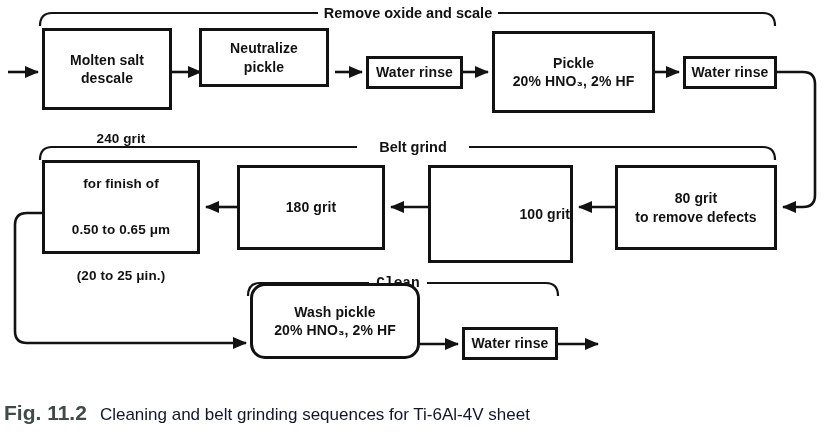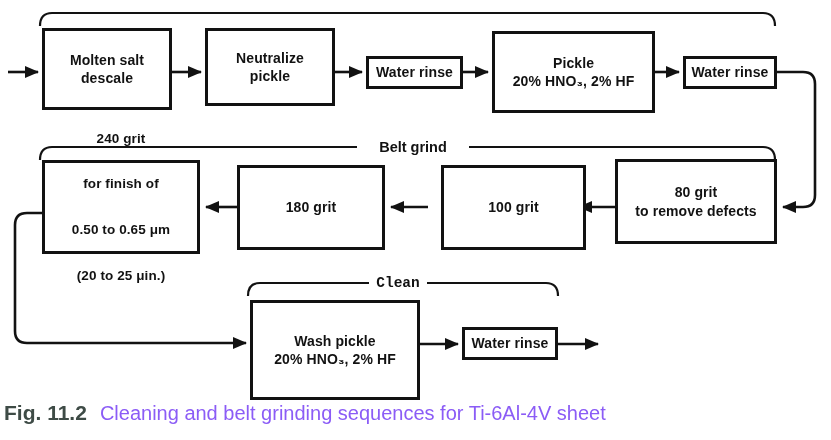--- a/index.html
+++ b/index.html
@@ -42,22 +42,22 @@
     left:4px;top:401px;
     display:flex;align-items:baseline;gap:13px;
     white-space:nowrap;
   }
   .caption .fig-label{
     font-weight:bold;
     font-size:21px;
     color:#3e4b46;
   }
   .caption .fig-text{
-    font-size:20px;
-    color:#8b5cf6;
+    font-size:17px;
+    color:#0f172a;
   }
 </style>
 </head>
 <body>
 
 <div class="stage">
 
   <svg class="wires" viewBox="0 0 831 440">
     <defs>
       <marker id="arR" markerUnits="userSpaceOnUse" markerWidth="14" markerHeight="12" refX="13" refY="6" orient="auto">
@@ -84,60 +84,61 @@
       <path d="M558,344 H598" marker-end="url(#arR)"></path>
     </g>
     <g stroke="#121212" stroke-width="2.2" fill="none">
 
       <path d="M40,26 Q40,13 52,13 H763 Q775,13 775,26"></path>
       <path d="M40,160 Q40,147 52,147 H763 Q775,147 775,160"></path>
       <path d="M248,296 Q248,283 260,283 H546 Q558,283 558,296"></path>
     </g>
   </svg>
 
+  <div class="brace-label" style="left:318px;top:4px;width:180px;">Remove oxide and scale</div>
   <div class="brace-label" style="left:357px;top:138px;width:112px;">Belt grind</div>
   <div class="brace-label" style="left:369px;top:274px;width:58px;font-family:Liberation Mono, monospace;">Clean</div>
 
   <div class="fbox" style="left:42px;top:28px;width:130px;height:82px;">
     <span>Molten salt</span>
     <span>descale</span>
   </div>
-  <div class="fbox" style="left:205px;top:28px;width:130px;height:78px;">
+  <div class="fbox" style="left:199px;top:28px;width:130px;height:59px;">
     <span>Neutralize</span>
     <span>pickle</span>
   </div>
   <div class="fbox" style="left:366px;top:56px;width:97px;height:33px;">
     <span>Water rinse</span>
   </div>
   <div class="fbox" style="left:492px;top:31px;width:163px;height:82px;">
     <span>Pickle</span>
     <span>20% HNO₃, 2% HF</span>
   </div>
   <div class="fbox" style="left:683px;top:56px;width:94px;height:33px;">
     <span>Water rinse</span>
   </div>
 
-  <div class="fbox" style="left:615px;top:159px;width:162px;height:85px;">
+  <div class="fbox" style="left:615px;top:165px;width:162px;height:85px;">
     <span>80 grit</span>
     <span>to remove defects</span>
   </div>
-  <div class="fbox" style="left:441px;top:165px;width:145px;height:85px;">
+  <div class="fbox" style="left:428px;top:165px;width:145px;height:98px;align-items:flex-end;">
     <span>100 grit</span>
   </div>
   <div class="fbox" style="left:237px;top:165px;width:148px;height:85px;">
     <span>180 grit</span>
   </div>
   <div class="fbox small" style="left:42px;top:160px;width:158px;height:94px;">
     <span>240 grit</span>
     <span>for finish of</span>
     <span>0.50 to 0.65 μm</span>
     <span>(20 to 25 μin.)</span>
   </div>
 
-  <div class="fbox" style="left:250px;top:300px;width:170px;height:100px;">
+  <div class="fbox" style="left:250px;top:283px;width:170px;height:76px;border-radius:15px;">
     <span>Wash pickle</span>
     <span>20% HNO₃, 2% HF</span>
   </div>
   <div class="fbox" style="left:462px;top:327px;width:96px;height:33px;">
     <span>Water rinse</span>
   </div>
 
   <div class="caption">
     <span class="fig-label">Fig. 11.2</span>
     <span class="fig-text">Cleaning and belt grinding sequences for Ti-6Al-4V sheet</span>

